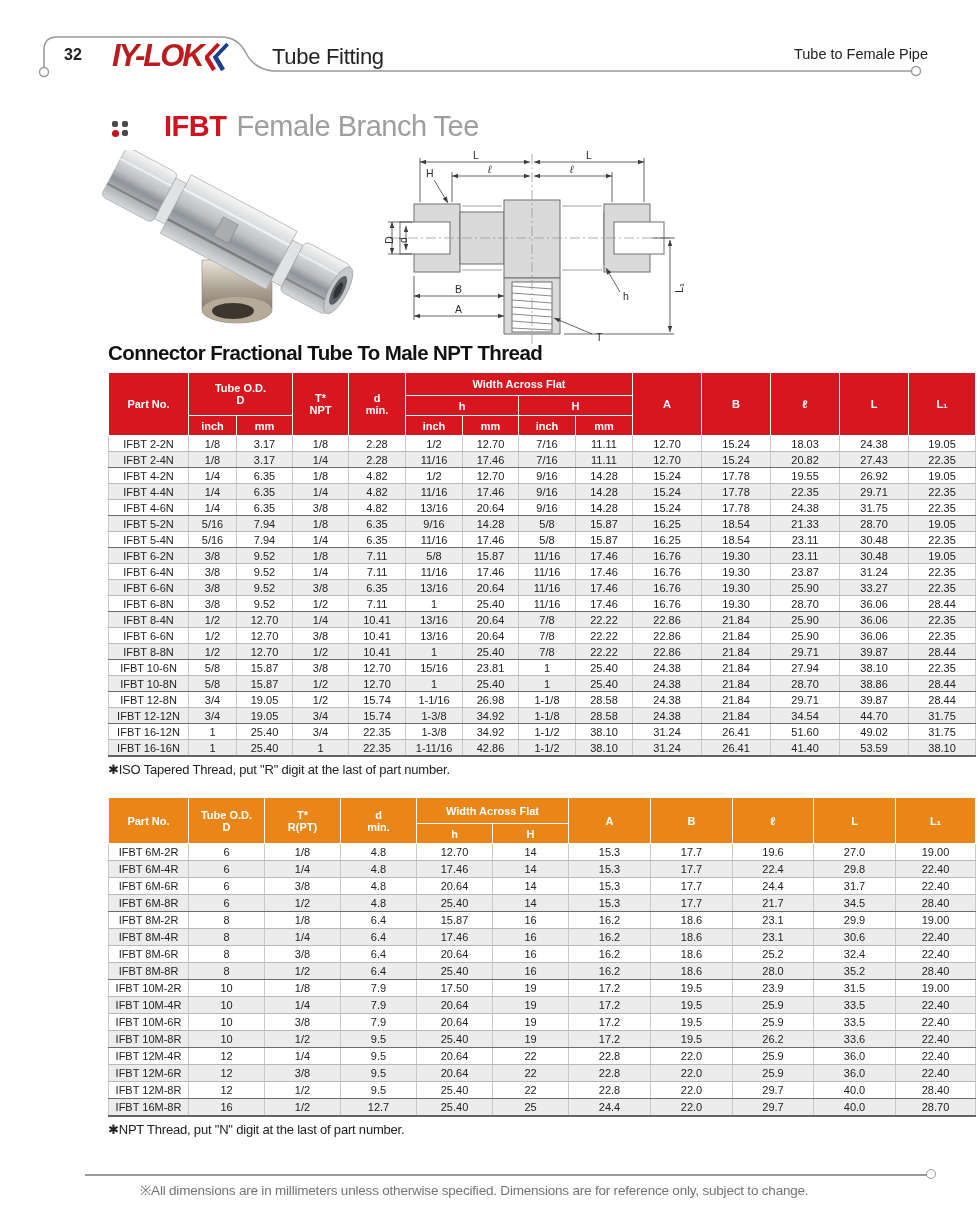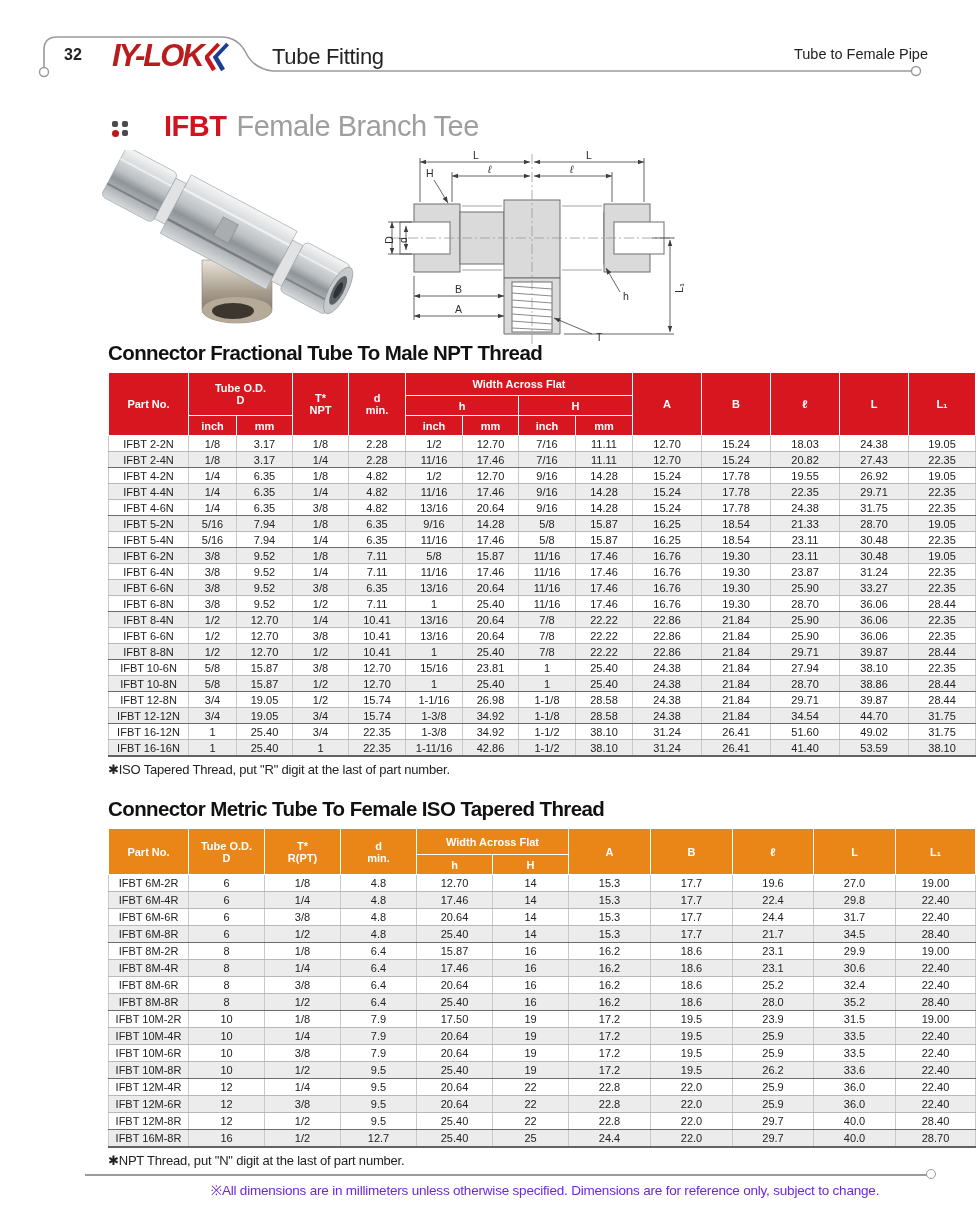--- a/index.html
+++ b/index.html
@@ -40,21 +40,21 @@
   #t2-block tbody td{padding:2px 0;}
   tbody td:first-child{border-left:1px solid #c9c9c9;}
   tbody tr.stripe td{background-color:#ececec;}
   tbody tr.gend td{border-bottom:1.5px solid #6b6b6b;}
   tbody tr:last-child td{border-bottom:2px solid #636363;}
   .footnote{font-size:13px;color:#222;margin-top:5px;letter-spacing:-0.2px;}
 
   
   .footer-line{position:absolute;left:85px;top:1174px;width:843px;border-top:2px solid #9a9a9a;}
   .footer-dot{position:absolute;left:926px;top:1169px;width:8px;height:8px;border:1.5px solid #9a9a9a;border-radius:50%;background:#fff;}
-  .footer-note{position:absolute;left:140px;right:30px;top:1181px;text-align:center;font-size:13.5px;color:#6d28d9;letter-spacing:-0.2px;}
+  .footer-note{position:absolute;left:140px;right:30px;top:1181px;font-size:13.5px;color:#737373;letter-spacing:-0.2px;}
 </style>
 </head>
 <body>
 
 <svg class="tab-svg" width="900" height="52" viewBox="0 0 900 52">
   <path d="M9,40 L9,22 Q9,9 22,9 L186,9 Q203,9 211,25 Q219,41 238,43 L876,43" fill="none" stroke="#9a9a9a" stroke-width="1.6"></path>
   <circle cx="9" cy="44" r="4.5" fill="#fff" stroke="#9a9a9a" stroke-width="1.4"></circle>
   <circle cx="881" cy="43" r="4.5" fill="#fff" stroke="#9a9a9a" stroke-width="1.4"></circle>
 </svg>
 <div class="page-num">32</div>
@@ -567,21 +567,20 @@
           <td>41.40</td>
           <td>53.59</td>
           <td>38.10</td>
         </tr>
       </tbody>
   </table>
   <div class="footnote">✱ISO Tapered Thread, put "R" digit at the last of part number.</div>
 </div>
 
 <div id="t2-block" class="tbl-block" style="--accent: #e98617;">
-  <h2 class="tbl-title">Connector Metric Tube To Female ISO Tapered Thread</h2>
   <table>
     <colgroup>
       <col style="width:80px">
         <col style="width:76px">
         <col style="width:76px">
         <col style="width:76px">
         <col style="width:76px">
       <col style="width:76px">
         <col style="width:82px">
         <col style="width:82px">

